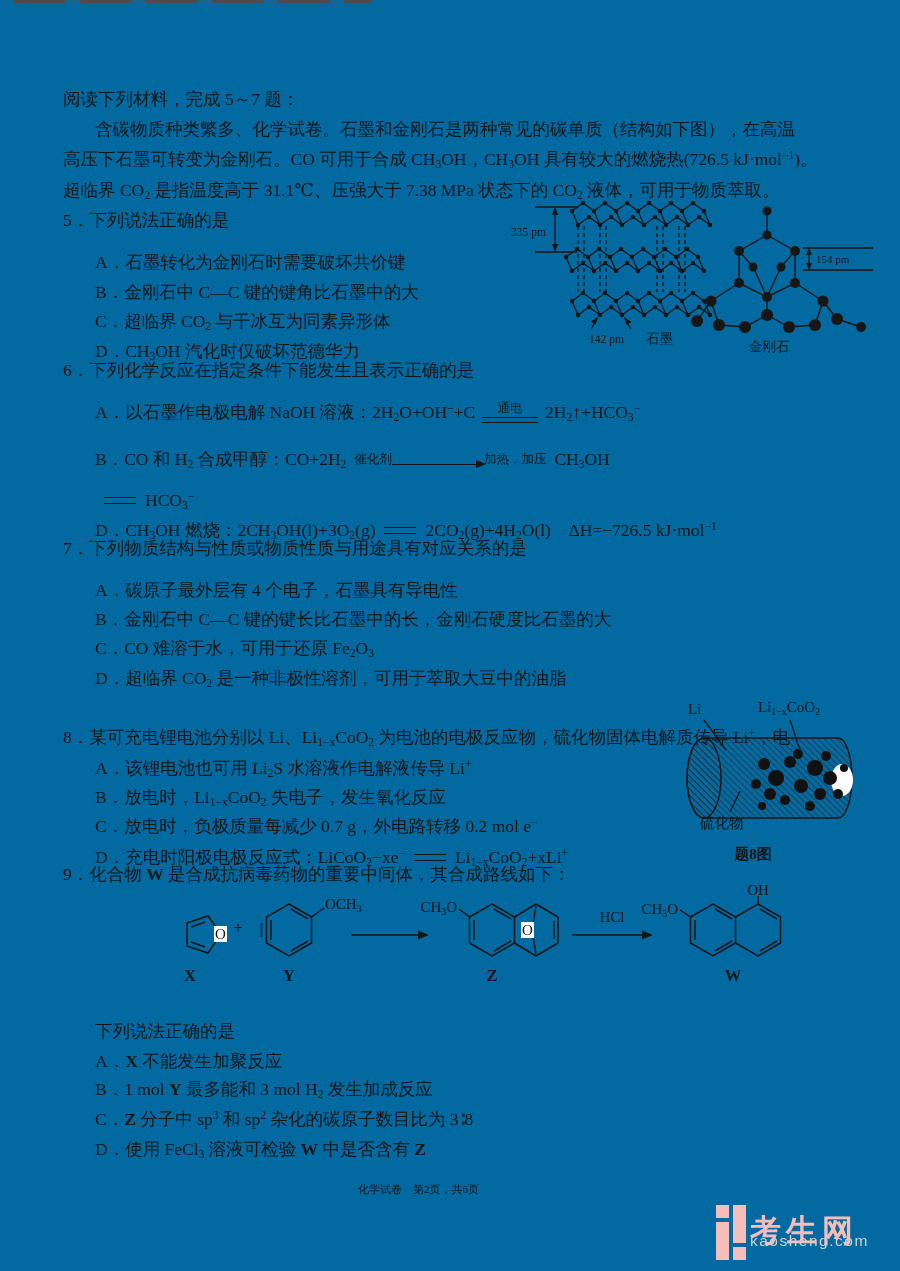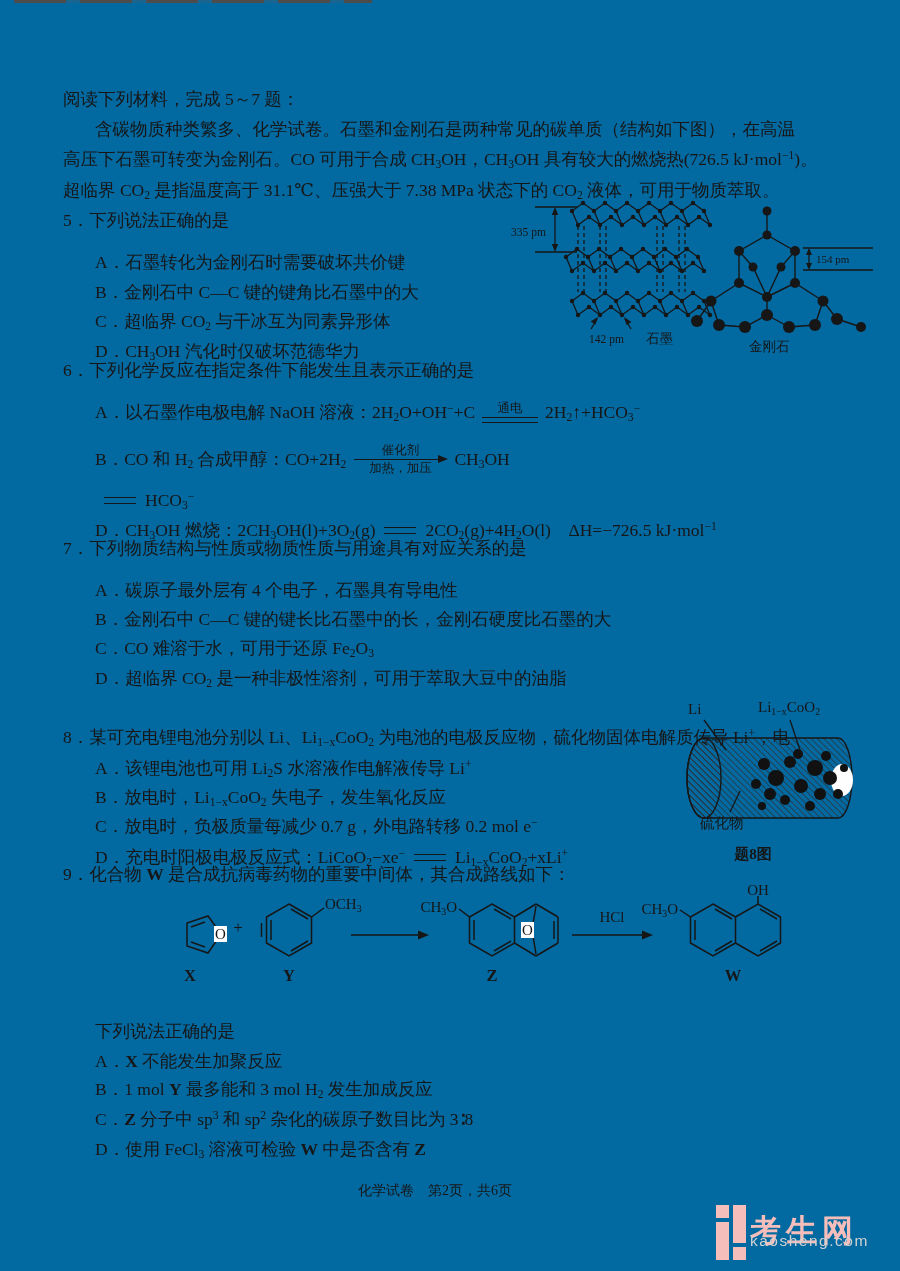--- a/index.html
+++ b/index.html
@@ -11,32 +11,32 @@
   sub{font-size:0.66em;vertical-align:-0.28em;line-height:0;}
   sup{font-size:0.66em;vertical-align:0.5em;line-height:0;}
   
   .dbl{display:inline-block;width:32px;height:5px;border-top:1.6px solid #161616;
        border-bottom:1.6px solid #161616;margin:0 9px;}
   
   .cond{display:inline-flex;flex-direction:column;align-items:center;margin:0 7px;}
   .cond .ctop{font-size:12.5px;line-height:13px;}
   .cond .dline{width:56px;height:4px;border-top:1.6px solid #161616;border-bottom:1.6px solid #161616;margin-top:2px;}
   
-  .rxn{display:inline-flex;flex-direction:column;align-items:center;margin:0 8px;}
+  .rxn{display:inline-flex;flex-direction:row;align-items:flex-end;margin:0 8px;}
   .rxn .rtop,.rxn .rbot{font-size:12.5px;line-height:14px;}
   .rxn .rarr{position:relative;width:92px;height:0;border-bottom:1.7px solid #161616;margin:2px 0 1px 0;}
   .rxn .rarr:after{content:'';position:absolute;right:-2px;top:-4px;width:0;height:0;
        border-left:10px solid #161616;border-top:4px solid transparent;border-bottom:4px solid transparent;}
   .fig{position:absolute;}
   .fig svg{display:block;}
   .ov{position:absolute;font-size:15px;white-space:nowrap;line-height:16px;}
   .ov.mask{background:#fefefe;padding:0 1px;}
   .struct-label{font-weight:bold;font-size:16.5px;text-align:center;}
   .sch-sub{font-size:15px;}
-  .footer{position:absolute;font-size:14px;}
+  .footer{position:absolute;font-size:11px;}
   
   .wm{position:absolute;left:700px;top:1196px;width:195px;height:70px;}
   .wm .blk{position:absolute;}
   .wm .cn{position:absolute;left:50px;top:0px;font-size:31px;font-weight:bold;letter-spacing:5px;line-height:34px;margin-top:18px;}
   .wm .en{position:absolute;left:50px;top:36px;font-size:15.5px;letter-spacing:1.5px;font-family:"Liberation Sans",sans-serif;}
   .artifact{position:absolute;left:14px;top:0;width:358px;height:3px;
       background:repeating-linear-gradient(90deg,#4c4c4c 0 52px,rgba(90,90,90,.25) 52px 66px);}
   svg text{font-family:"Liberation Serif","DejaVu Serif",serif;}
 </style>
 </head>

